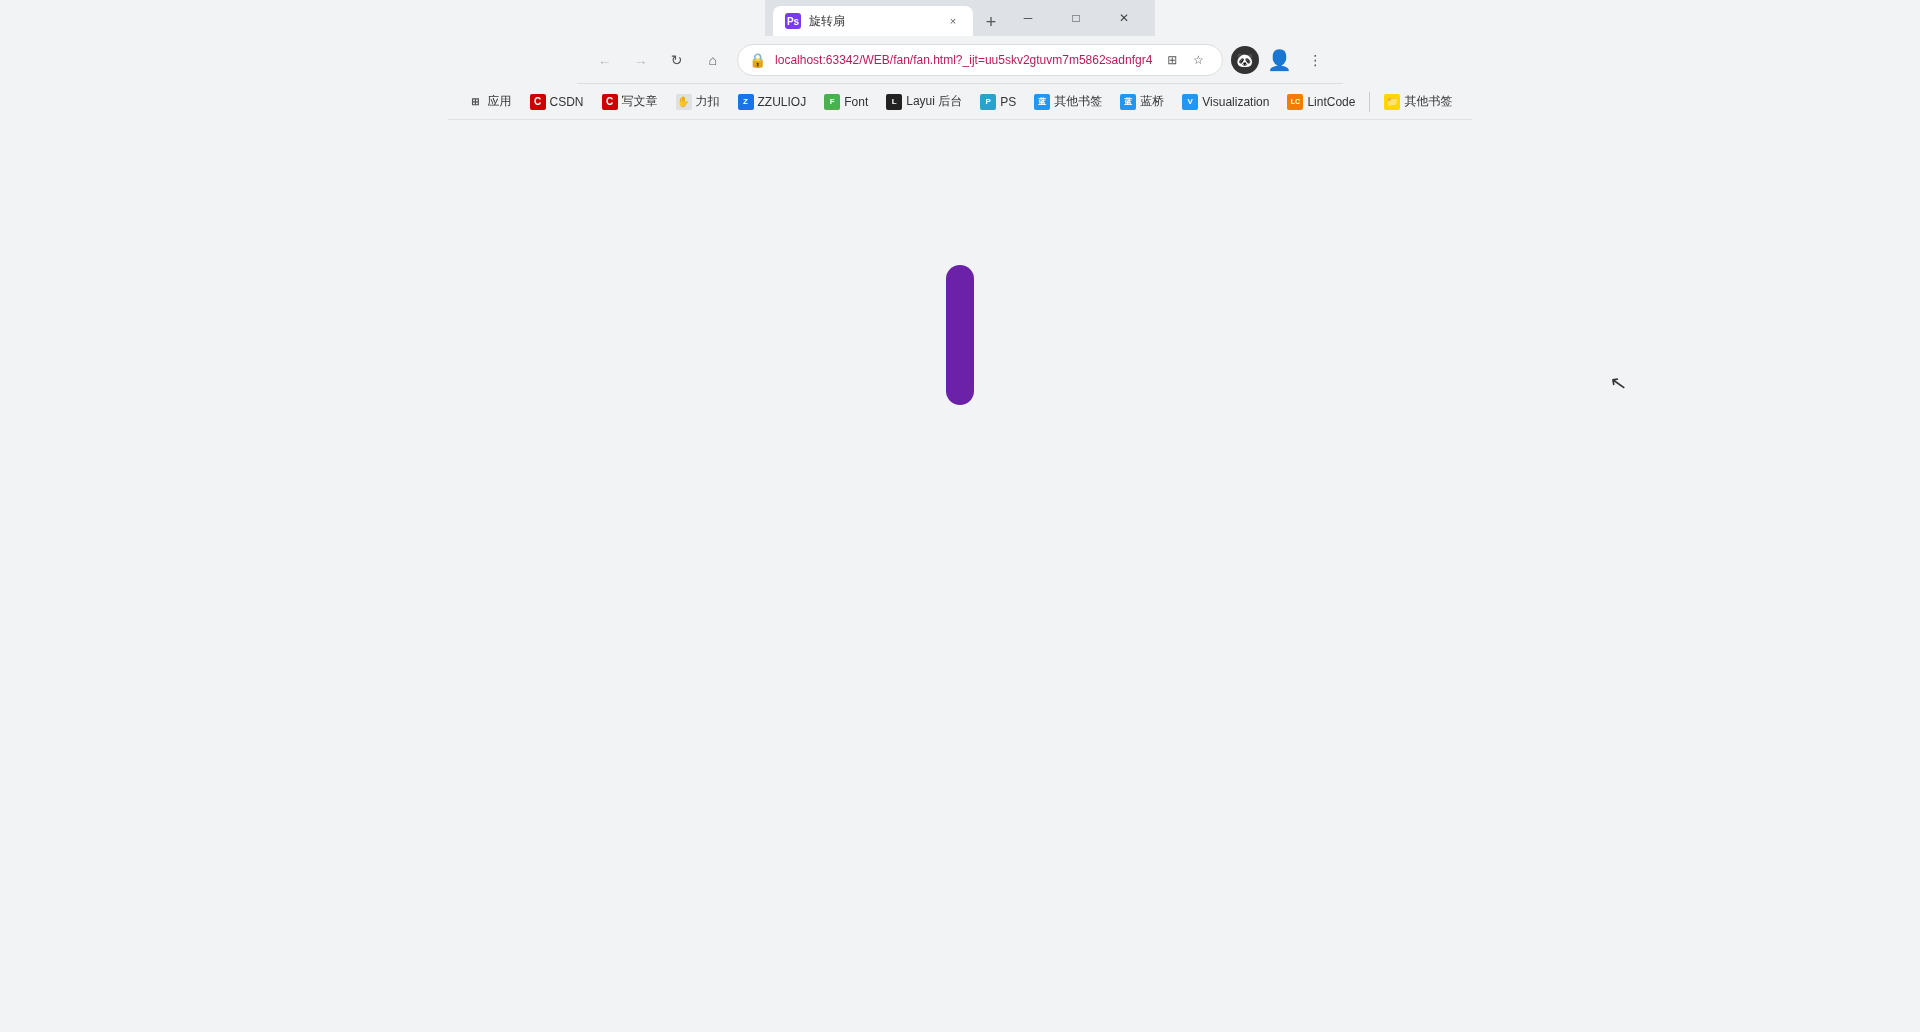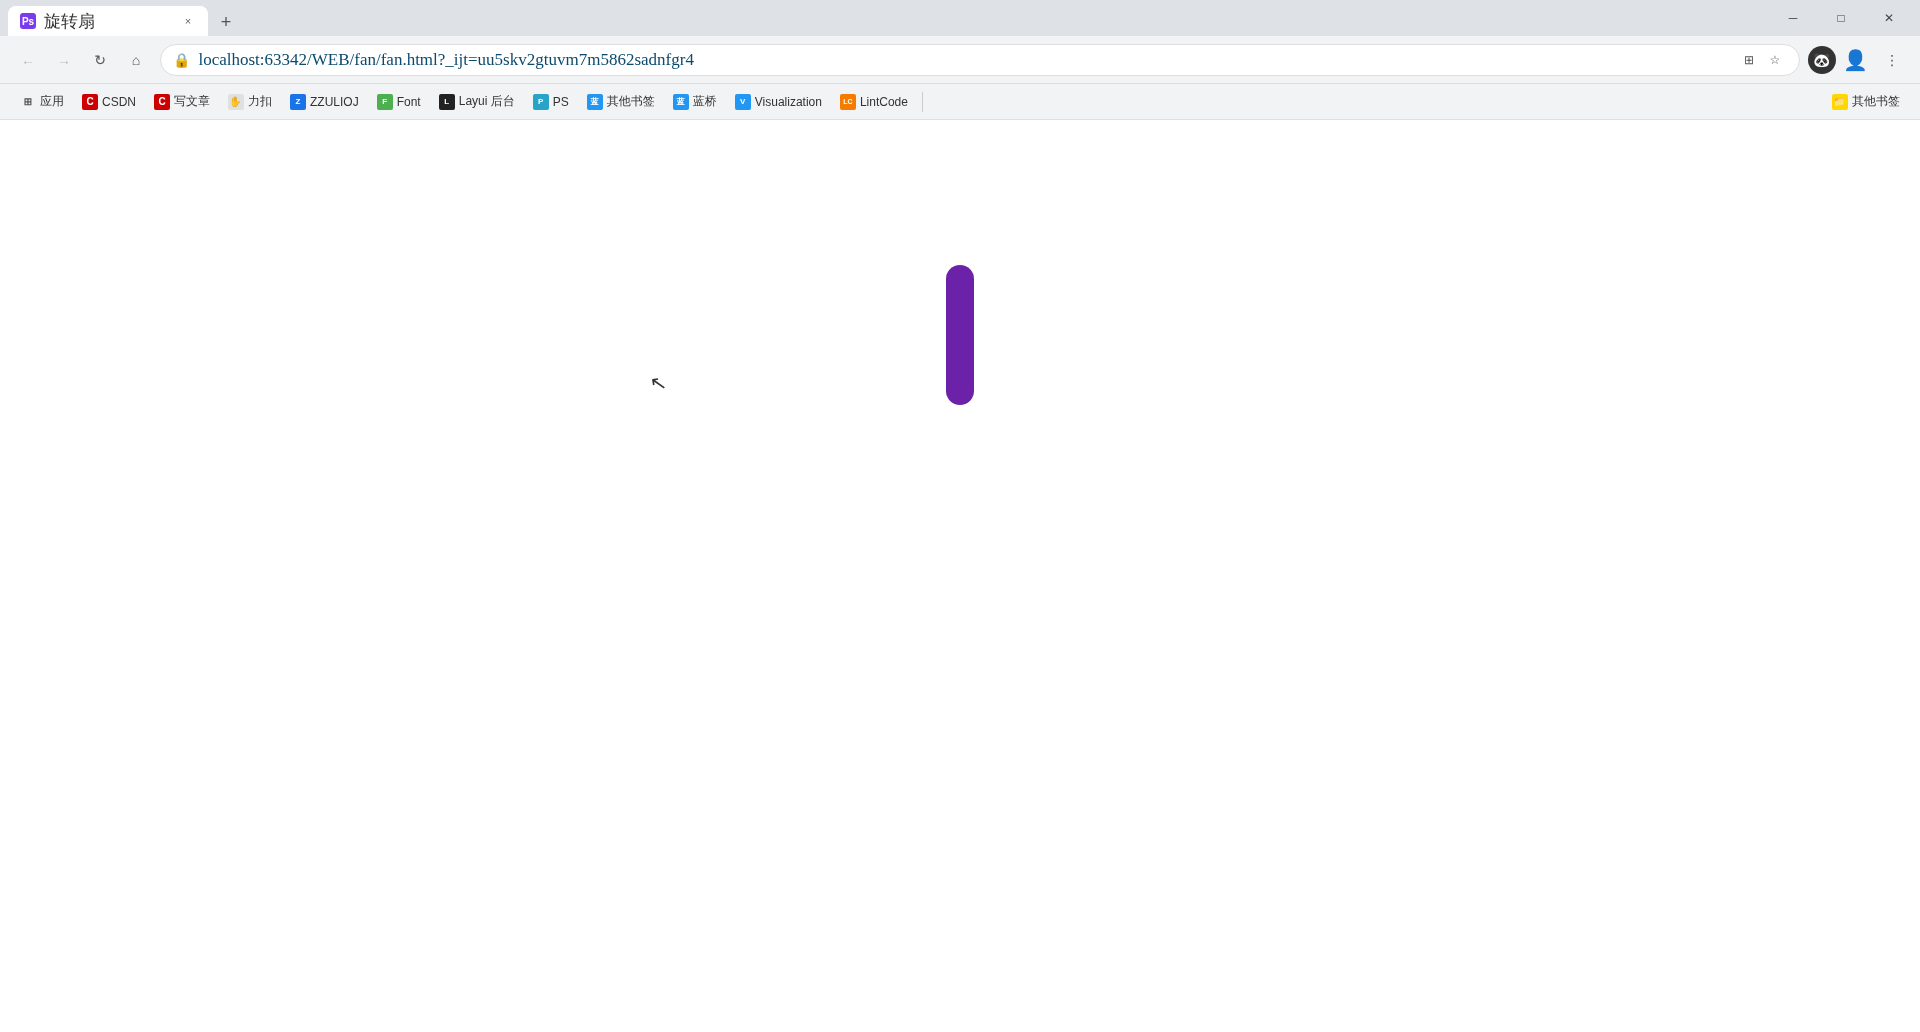--- a/index.html
+++ b/index.html
@@ -11,20 +11,21 @@
       height: 1032px;
       width: 1920px;
     }
 
     
     .browser-chrome {
       display: flex;
       flex-direction: column;
       height: 100%;
       background: #f1f3f4;
+      align-items: center;
     }
 
     
     .title-bar {
       height: 36px;
       background: #dee1e6;
       display: flex;
       align-items: center;
       padding: 0 8px;
       gap: 0;
@@ -59,21 +60,21 @@
       display: flex;
       align-items: center;
       justify-content: center;
       color: #fff;
       font-size: 10px;
       font-weight: bold;
       flex-shrink: 0;
     }
 
     .tab-title {
-      font-size: 17px;
+      font-size: 12px;
       color: #333;
       flex: 1;
       white-space: nowrap;
       overflow: hidden;
       text-overflow: ellipsis;
     }
 
     .tab-close {
       width: 16px;
       height: 16px;
@@ -155,24 +156,23 @@
       gap: 8px;
       margin: 0 4px;
     }
 
     .address-bar-secure {
       color: #555;
       font-size: 14px;
     }
 
     .address-text {
-      font-size: 17px;
-      color: #0c4a6e;
+      font-size: 12px;
+      color: #be185d;
       flex: 1;
-      font-family: Liberation Serif, serif;
     }
 
     .address-bar-actions {
       display: flex;
       align-items: center;
       gap: 2px;
     }
 
     .addr-btn {
       width: 24px;

